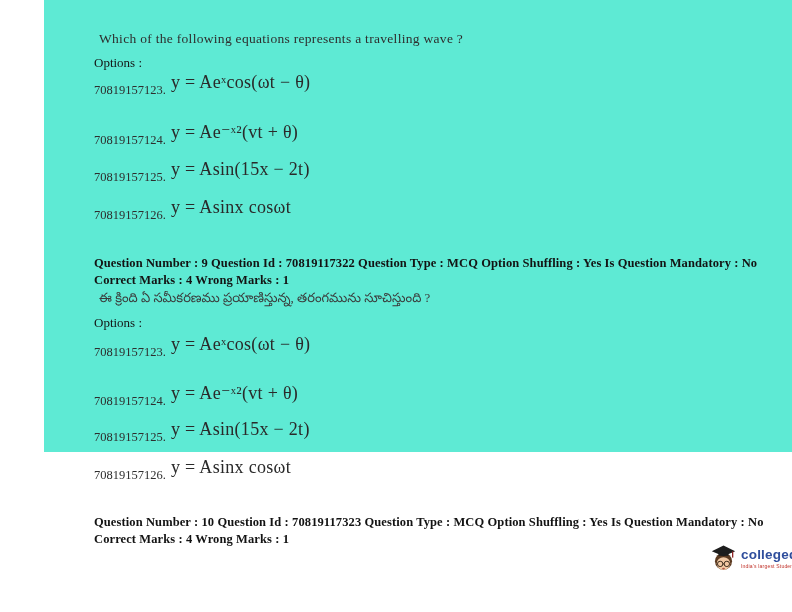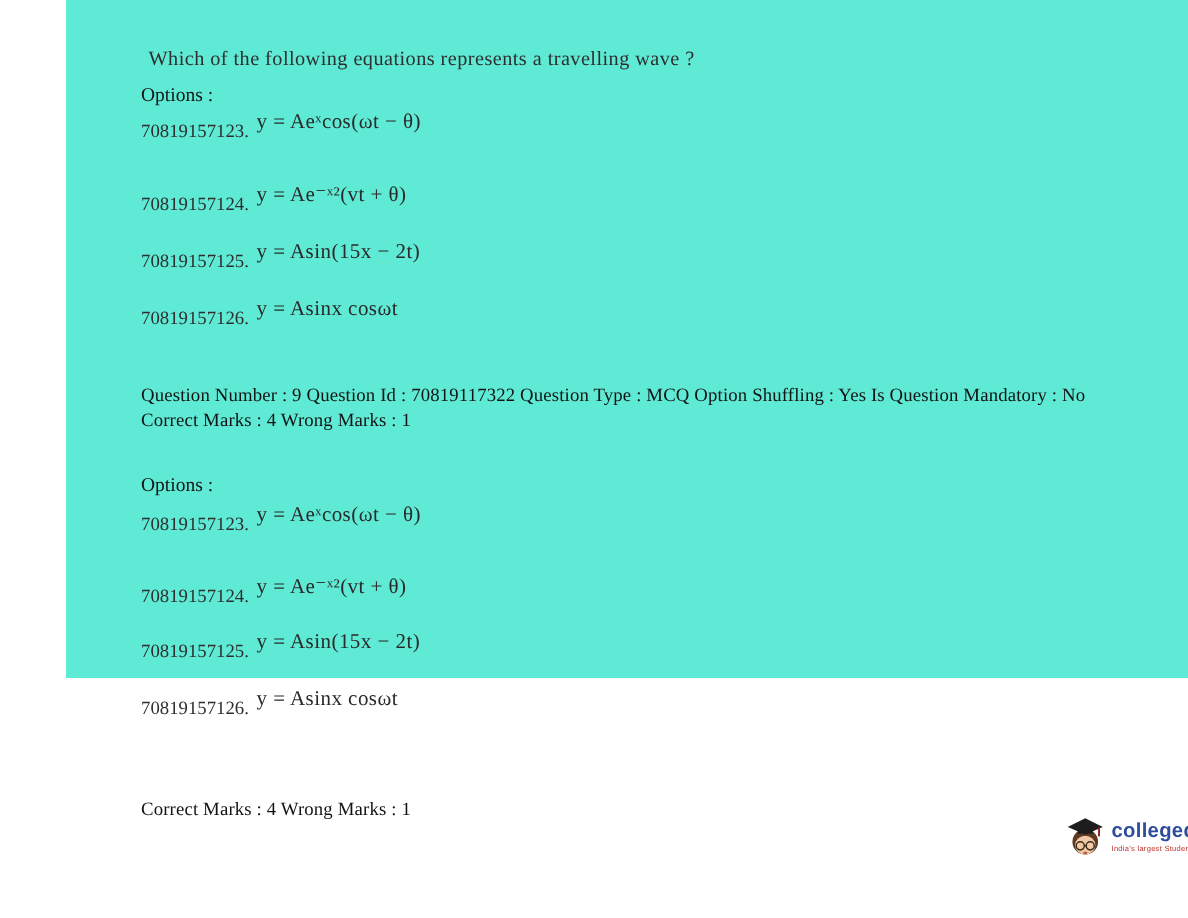--- a/index.html
+++ b/index.html
@@ -7,22 +7,22 @@
     width:792px;height:612px;overflow:hidden;
     font-family:"Liberation Serif","DejaVu Serif",serif;
     color:#2e2e2e;
   }
   .page{position:relative;width:792px;height:452px;background:#5eead4;margin-left:44px;}
   .abs{position:absolute;}
   .q-text{font-size:13.5px;color:#2e2e2e;letter-spacing:0.3px;}
   .opt-label{font-size:13px;font-weight:normal;color:#151515;}
   .opt-row{white-space:nowrap;}
   .opt-id{font-size:12.5px;display:inline-block;width:77px;color:#2e2e2e;}
-  .opt-eq{font-size:14px;position:relative;top:-6px;color:#2a2a2a;letter-spacing:0.3px;}
-  .meta{font-size:12.5px;font-weight:normal;color:#131313;white-space:nowrap;letter-spacing:0.1px;}
+  .opt-eq{font-size:18px;position:relative;top:-6px;color:#2a2a2a;letter-spacing:0.3px;}
+  .meta{font-size:12.5px;font-weight:bold;color:#131313;white-space:nowrap;letter-spacing:0.1px;}
   .telugu{font-size:13px;color:#3a3a3a;}
   .logo{display:flex;align-items:flex-start;gap:4px;}
   .logo-text-col{display:flex;flex-direction:column;line-height:1.05;padding-top:3px;}
   .brand{
     font-family:"Liberation Sans","DejaVu Sans",sans-serif;
     font-weight:bold;font-size:13.5px;color:#2e4d9c;letter-spacing:0.2px;text-align:center;
   }
   .reg{font-size:6px;color:#2e4d9c;vertical-align:4px;font-weight:bold;}
   .tagline{
     font-family:"Liberation Sans","DejaVu Sans",sans-serif;
@@ -46,36 +46,38 @@
   </div>
   <div class="abs opt-row" style="left:50px;top:165px">
     <span class="opt-id">70819157125.</span><span class="opt-eq">y = Asin(15x − 2t)</span>
   </div>
   <div class="abs opt-row" style="left:50px;top:203px">
     <span class="opt-id">70819157126.</span><span class="opt-eq">y = Asinx cosωt</span>
   </div>
 
   <div class="abs meta" style="left:50px;top:256px">Question Number : 9 Question Id : 70819117322 Question Type : MCQ Option Shuffling : Yes Is Question Mandatory : No</div>
   <div class="abs meta" style="left:50px;top:273px">Correct Marks : 4 Wrong Marks : 1</div>
+  <div class="abs telugu" style="left:55px;top:290px">ఈ క్రింది ఏ సమీకరణము ప్రయాణిస్తున్న, తరంగమును సూచిస్తుంది ?</div>
 
   <div class="abs opt-label" style="left:50px;top:315px">Options :</div>
 
   <div class="abs opt-row" style="left:50px;top:340px">
     <span class="opt-id">70819157123.</span><span class="opt-eq">y = Aeˣcos(ωt − θ)</span>
   </div>
   <div class="abs opt-row" style="left:50px;top:388px">
     <span class="opt-id">70819157124.</span><span class="opt-eq">y = Ae⁻ˣ²(vt + θ)</span>
   </div>
   <div class="abs opt-row" style="left:50px;top:425px">
     <span class="opt-id">70819157125.</span><span class="opt-eq">y = Asin(15x − 2t)</span>
   </div>
   <div class="abs opt-row" style="left:50px;top:463px">
     <span class="opt-id">70819157126.</span><span class="opt-eq">y = Asinx cosωt</span>
   </div>
 
+  <div class="abs meta" style="left:50px;top:515px">Question Number : 10 Question Id : 70819117323 Question Type : MCQ Option Shuffling : Yes Is Question Mandatory : No</div>
   <div class="abs meta" style="left:50px;top:532px">Correct Marks : 4 Wrong Marks : 1</div>
 
   <div class="abs logo" style="left:666px;top:543px">
     <span>
       <svg width="27" height="31" viewBox="0 0 30 34" aria-hidden="true">
         <circle cx="15" cy="20" r="9.5" fill="#5b3a21"></circle>
         <ellipse cx="15" cy="22.5" rx="7.5" ry="7" fill="#f2c9a4"></ellipse>
         <polygon points="2,9 15,2.5 28,9 15,14.5" fill="#1d1d1d"></polygon>
         <rect x="9.5" y="10.5" width="11" height="3.5" fill="#1d1d1d"></rect>
         <rect x="24.5" y="9" width="1.4" height="7" fill="#8c1d1d"></rect>

